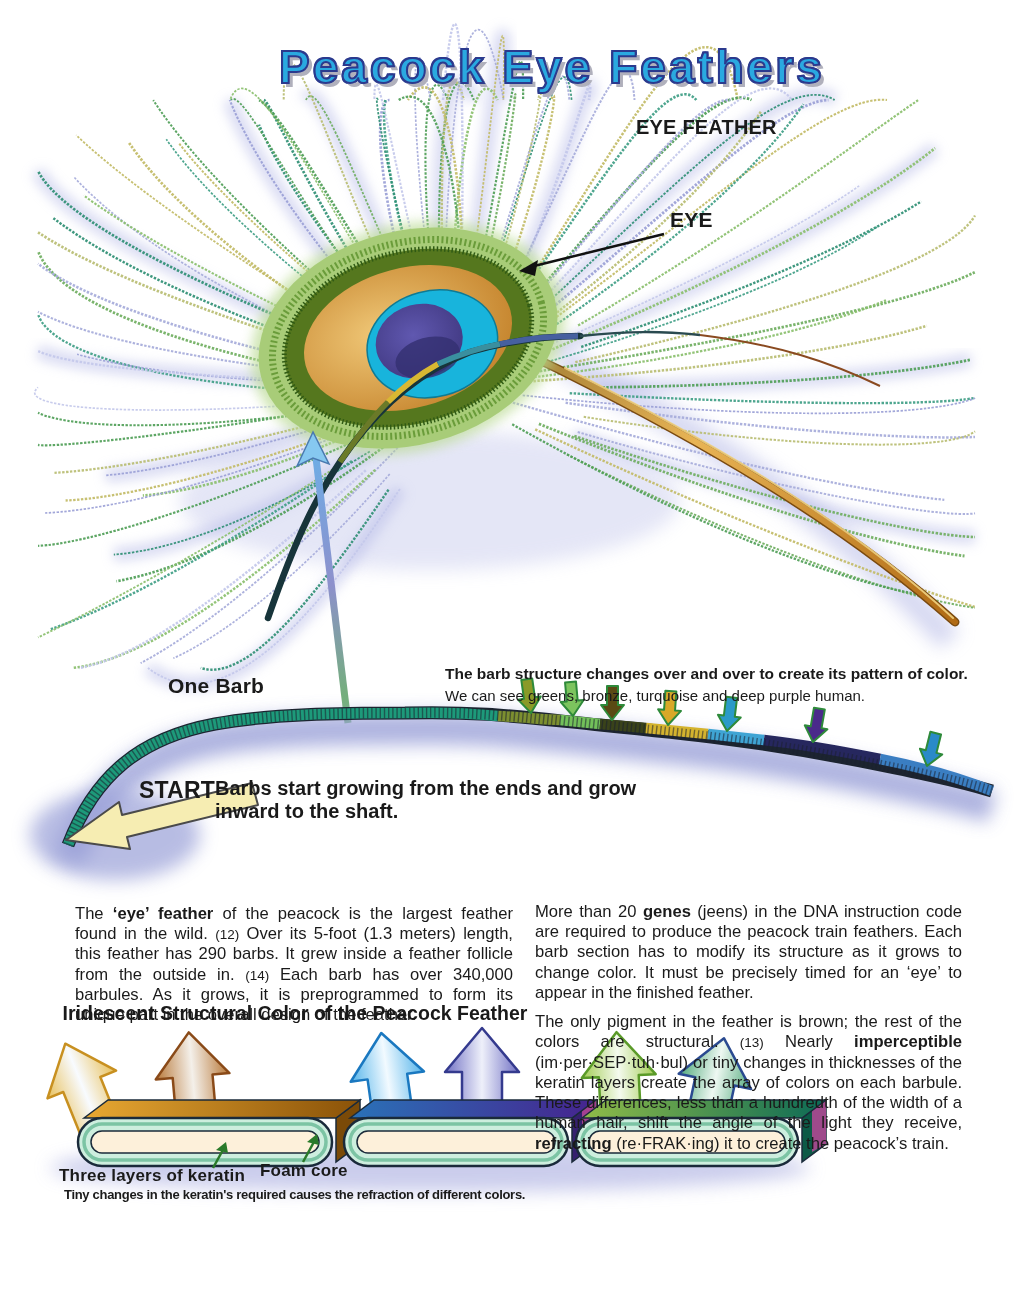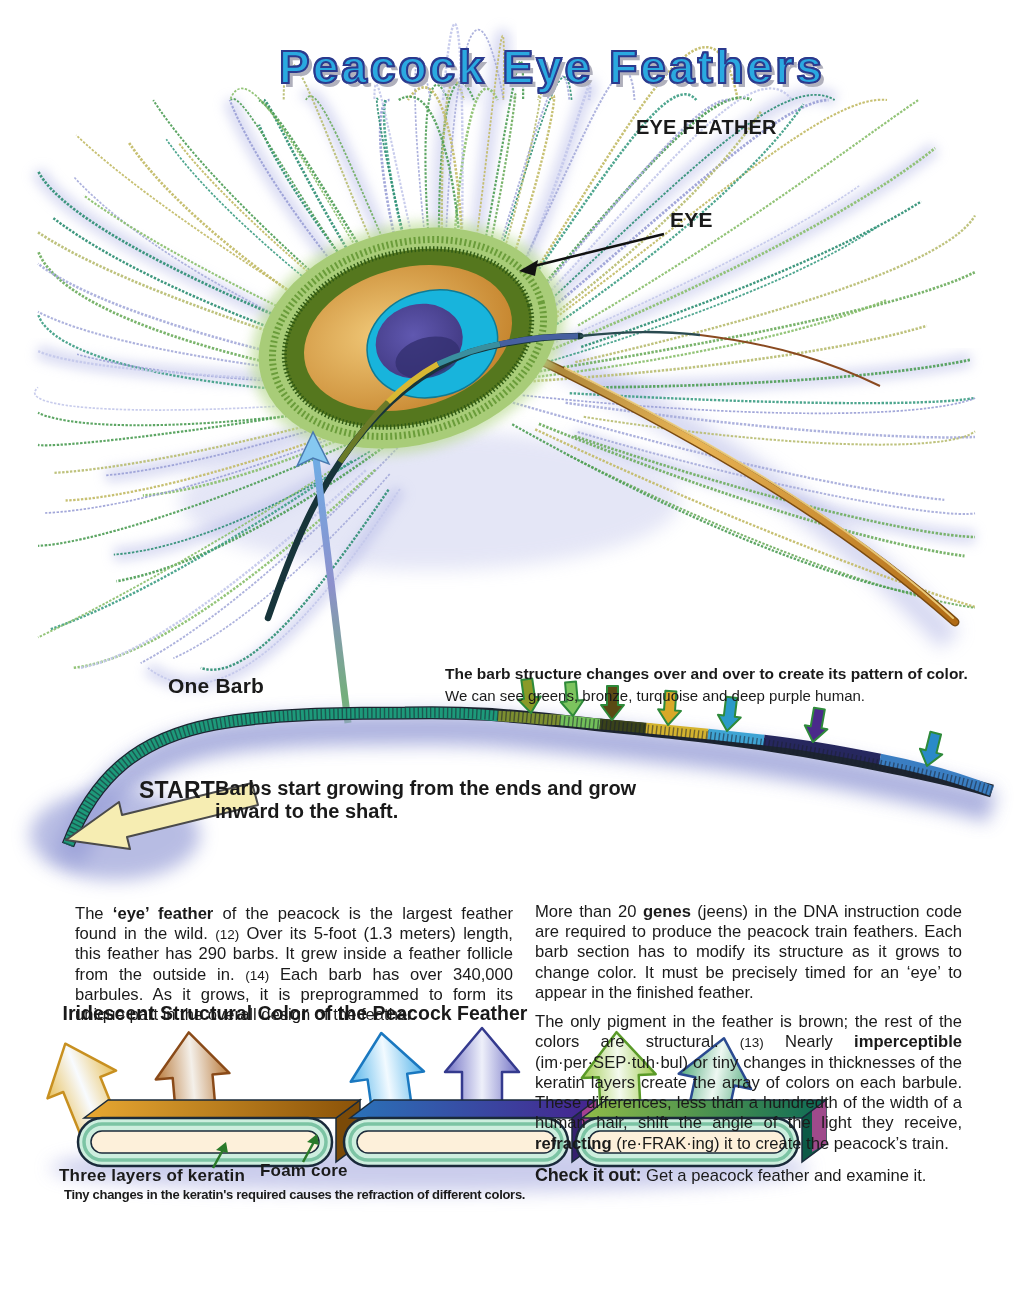--- a/index.html
+++ b/index.html
@@ -340,21 +340,18 @@
   <div class="blockb">Barbs start growing from the ends and grow inward to the shaft.</div>
 </div>
 
 <div class="abs col" style="left:75px;top:904px;width:438px;">
   <p><span>The </span><span class="b">‘eye’ feather</span><span> of the peacock is the largest feather found in the wild. </span><span class="sm">(12)</span><span> Over its 5-foot (1.3 meters) length, this feather has 290 barbs. It grew inside a feather follicle from the outside in. </span><span class="sm">(14)</span><span> Each barb has over 340,000 barbules. As it grows, it is preprogrammed to form its unique part in the overall design of the feather.</span></p>
 </div>
 
 <div class="abs col" style="left:535px;top:858px;width:427px;margin-top:44px;">
   <p><span>More than 20 </span><span class="b">genes</span><span> (jeens) in the DNA instruction code are required to produce the peacock train feathers. Each barb section has to modify its structure as it grows to change color. It must be precisely timed for an ‘eye’ to appear in the finished feather.</span></p>
   <p><span>The only pigment in the feather is brown; the rest of the colors are structural. </span><span class="sm">(13)</span><span> Nearly </span><span class="b">imperceptible</span><span> (im·per·SEP·tuh·bul) or tiny changes in thicknesses of the keratin layers create the array of colors on each barbule. These differences, less than a hundredth of the width of a human hair, shift the angle of the light they receive, </span><span class="b">refracting</span><span> (re·FRAK·ing) it to create the peacock’s train.</span></p>
-  <p style="margin-top:11px;">
-    <span class="checklead">Check it out:</span><span> Get a peacock feather and examine it.</span>
-  </p>
 </div>
 
 <div class="abs iridhead" style="left:60px;top:1002px;width:470px;">Iridescent Structural Color of the Peacock Feather</div>
 <div class="abs comic klabel" style="left:59px;top:1166px;">Three layers of keratin</div>
 <div class="abs comic klabel" style="left:260px;top:1161px;">Foam core</div>
 <div class="abs knote" style="left:64px;top:1187px;width:470px;">Tiny changes in the keratin's required causes the refraction of different colors.</div>
 
 </body></html>

